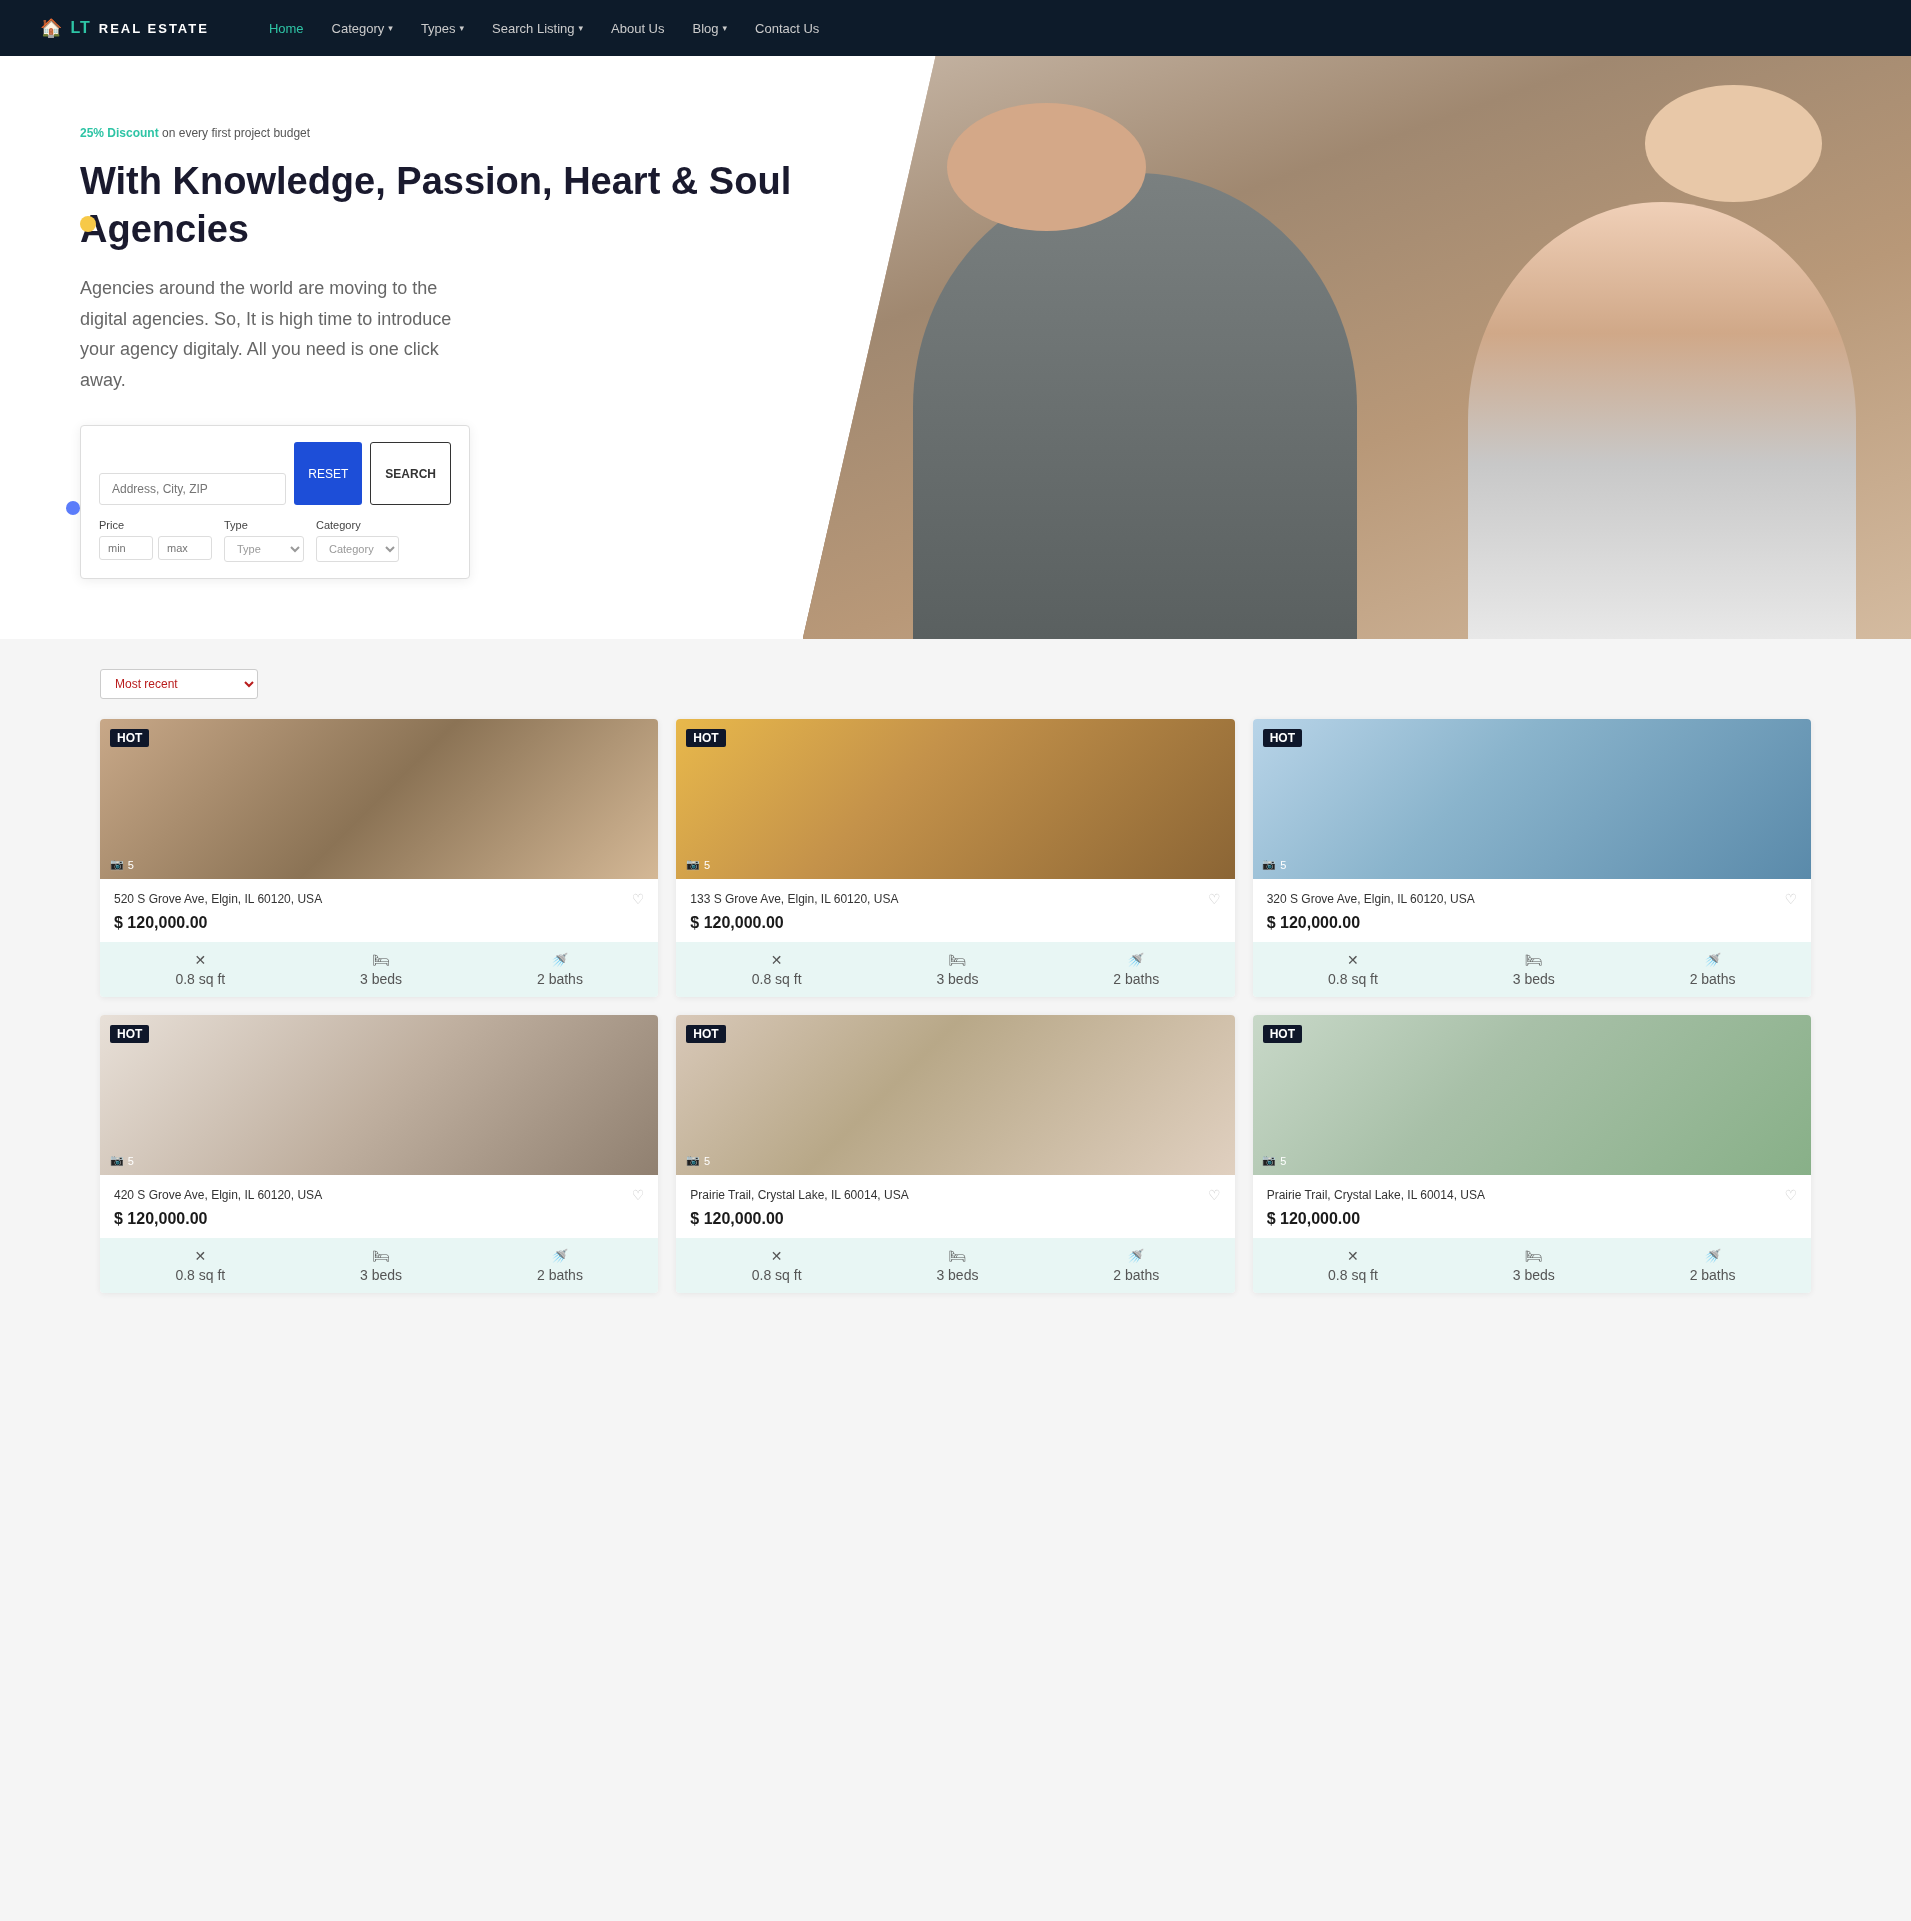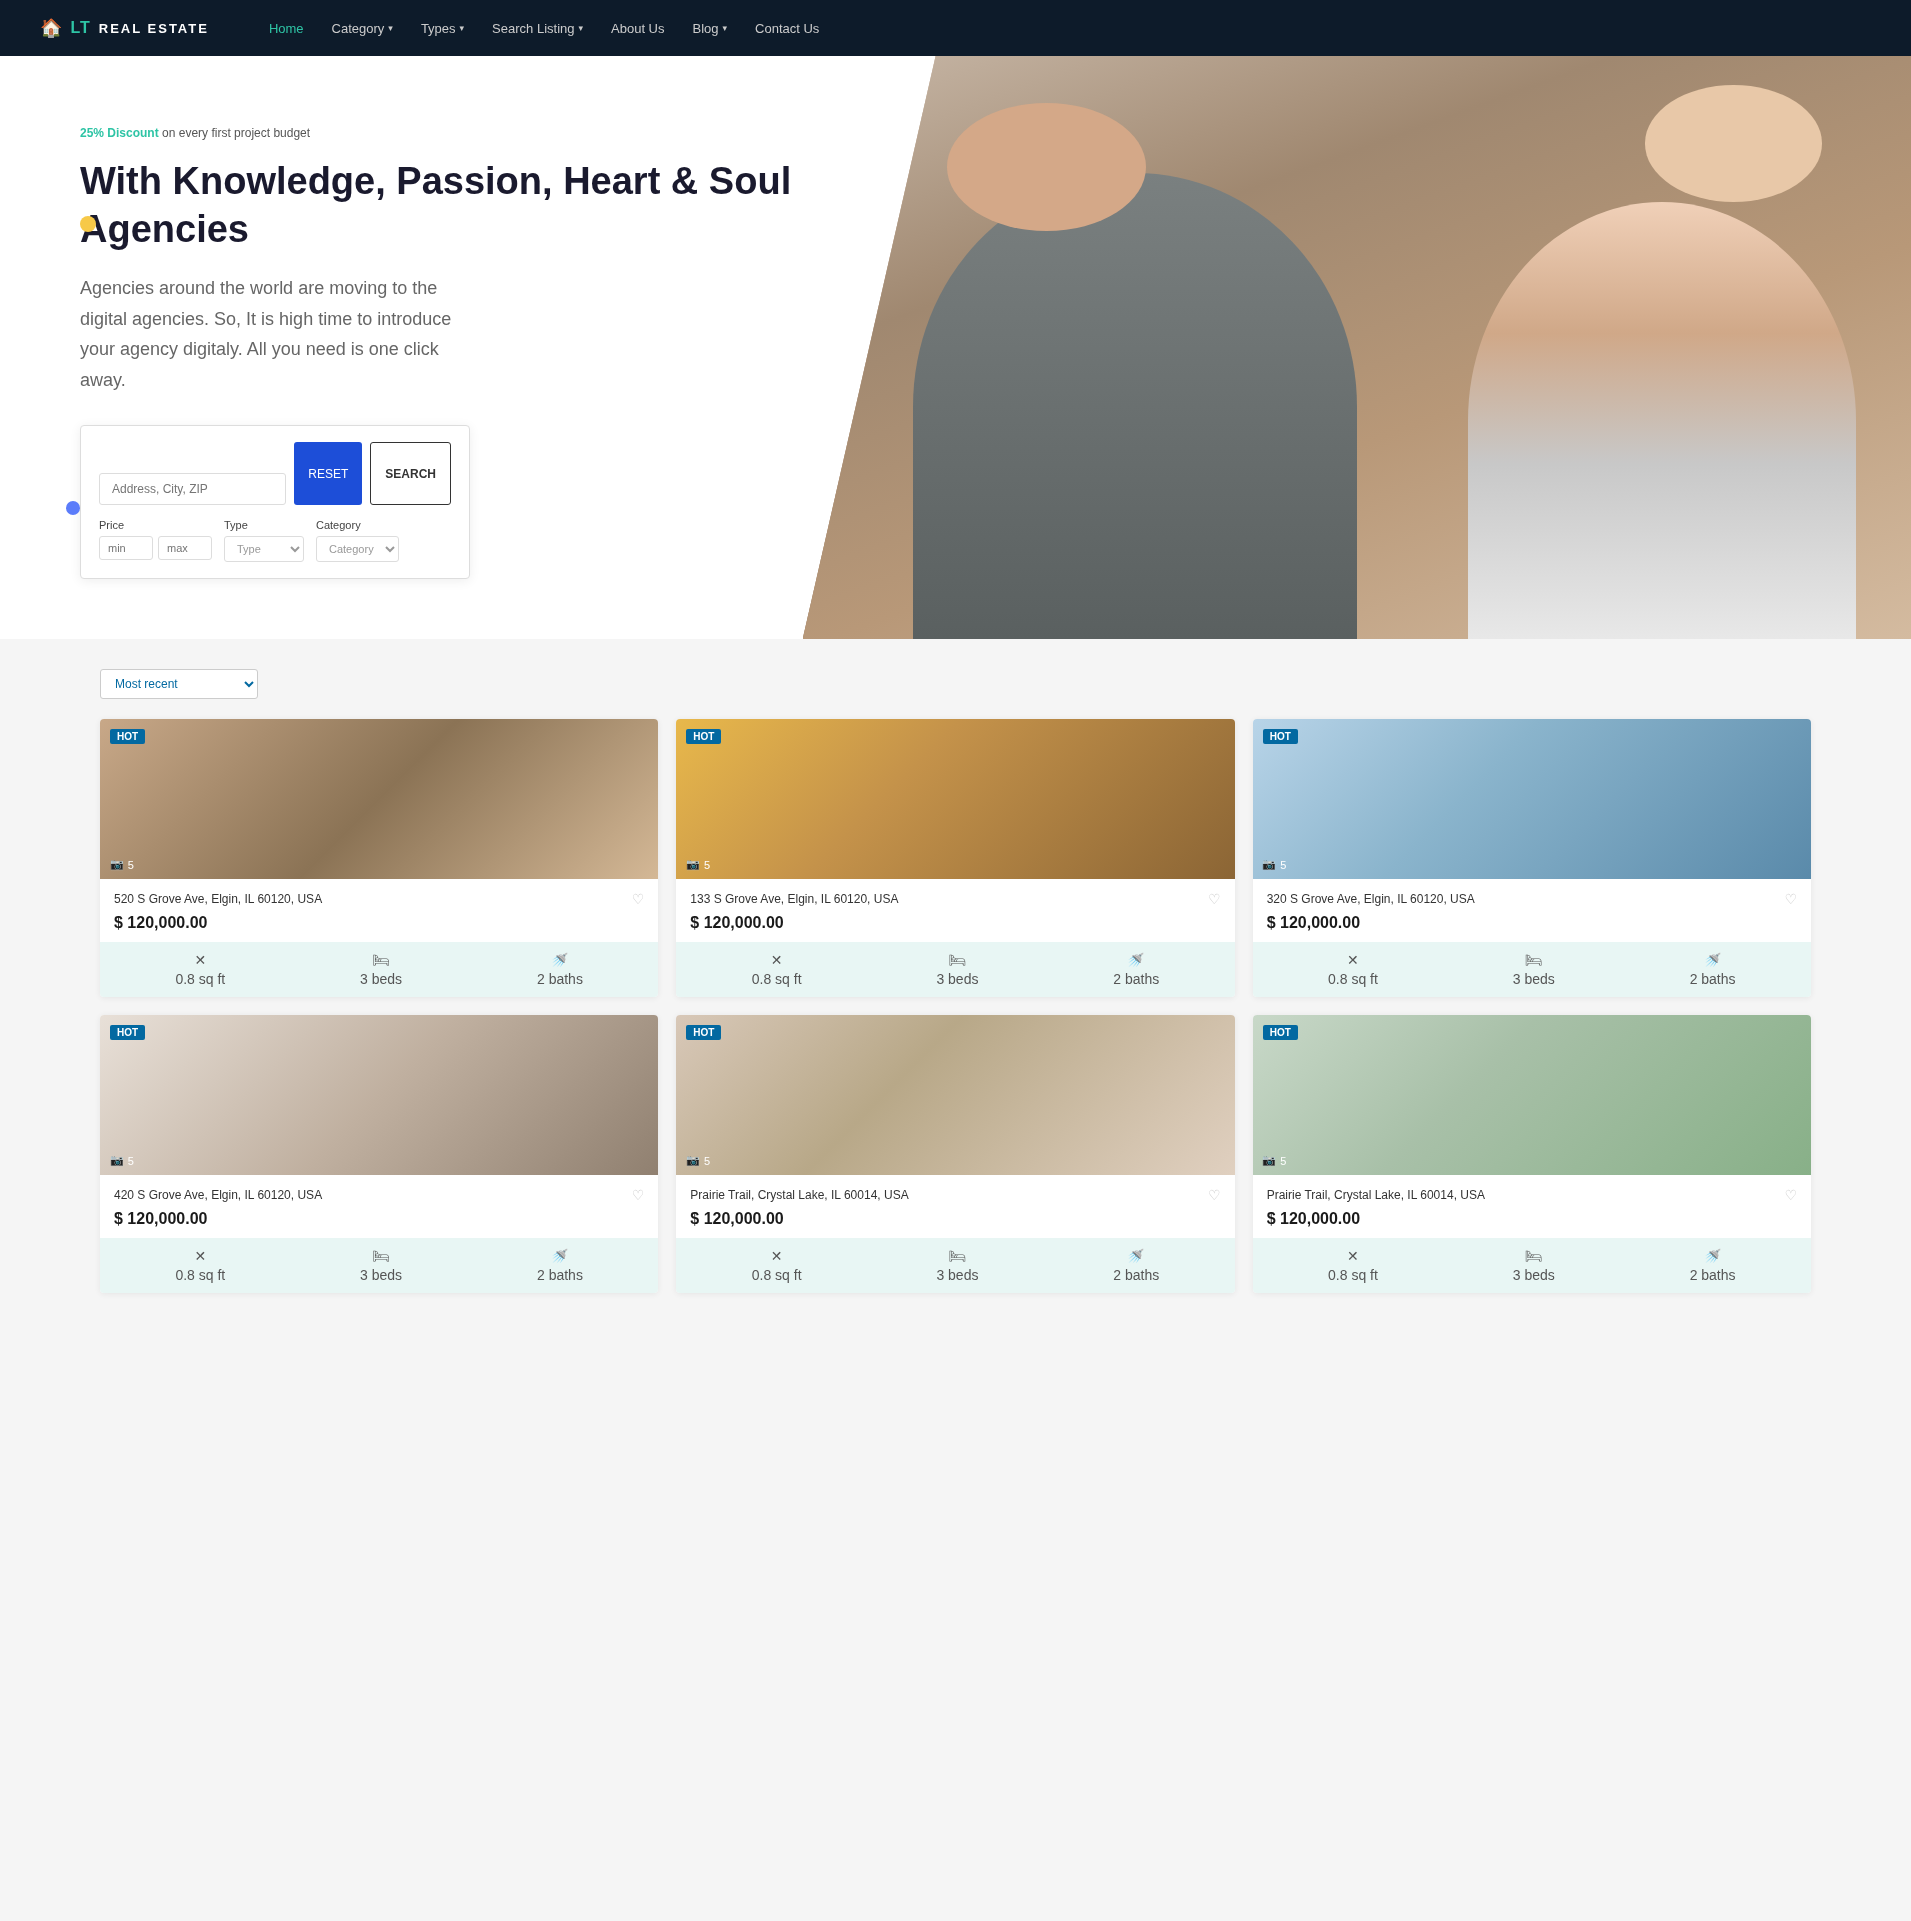--- a/index.html
+++ b/index.html
@@ -197,21 +197,21 @@
     .listings-header {
       display: flex;
       align-items: center;
       margin-bottom: 20px;
     }
     .sort-select {
       border: 1px solid #ccc;
       border-radius: 3px;
       padding: 6px 28px 6px 10px;
       font-size: 12px;
-      color: #0369a1;
+      color: #b91c1c;
       background: #fff;
       outline: none;
       cursor: pointer;
       appearance: auto;
     }
 
     
     .property-grid {
       display: grid;
       grid-template-columns: repeat(3, 1fr);
@@ -237,23 +237,23 @@
     .card-img-2 { background: linear-gradient(135deg, #e8b84b 0%, #c4924a 40%, #8b6535 100%); }
     .card-img-3 { background: linear-gradient(135deg, #b8d4e8 0%, #8ab4cc 40%, #5a8aaa 100%); }
     .card-img-4 { background: linear-gradient(135deg, #e8e0d8 0%, #c0b0a0 50%, #908070 100%); }
     .card-img-5 { background: linear-gradient(135deg, #d8c8b8 0%, #b8a888 40%, #e0d0c0 100%); }
     .card-img-6 { background: linear-gradient(135deg, #c8d8c8 0%, #a8c0a8 40%, #88b088 100%); }
 
     .hot-badge {
       position: absolute;
       top: 10px;
       left: 10px;
-      background: #0369a1;
+      background: #0f172a;
       color: #fff;
-      font-size: 10px;
+      font-size: 12px;
       font-weight: 700;
       padding: 2px 7px;
       border-radius: 2px;
     }
     .card-img-count {
       position: absolute;
       bottom: 8px;
       left: 10px;
       color: #fff;
       font-size: 11px;

